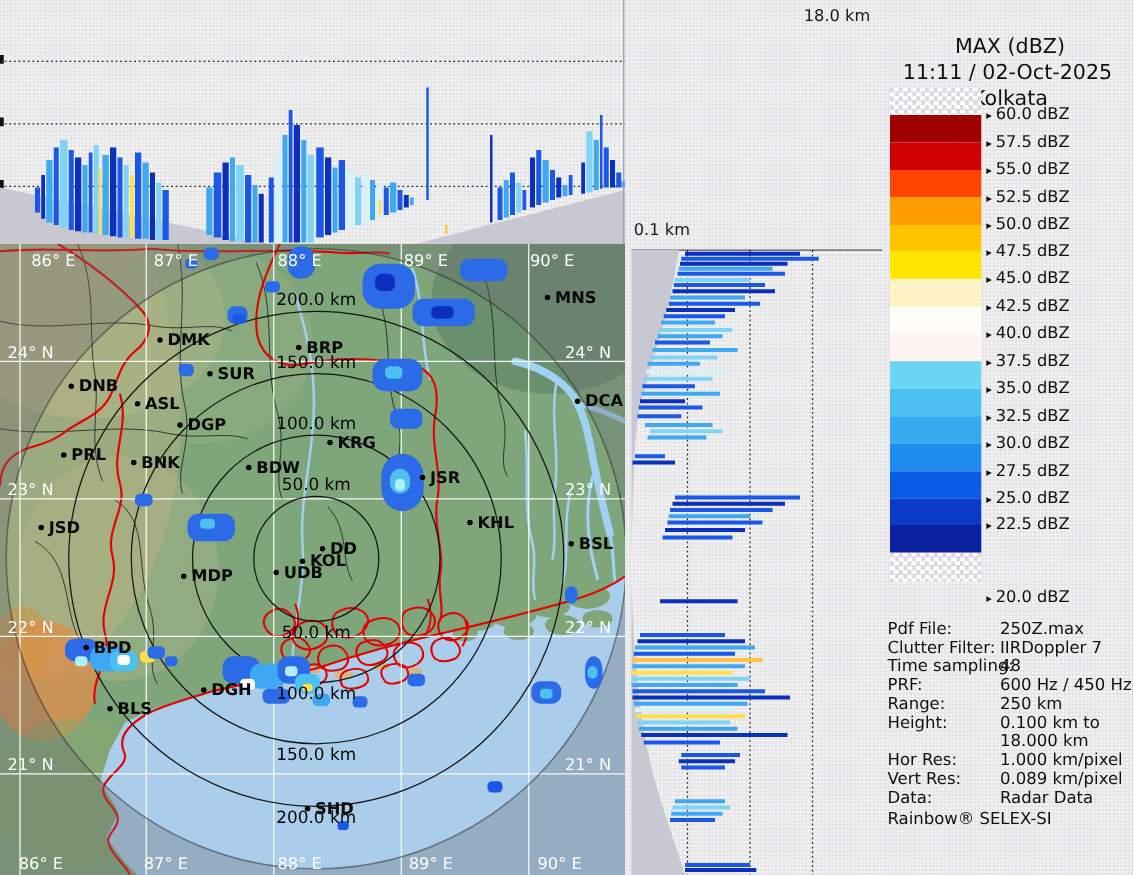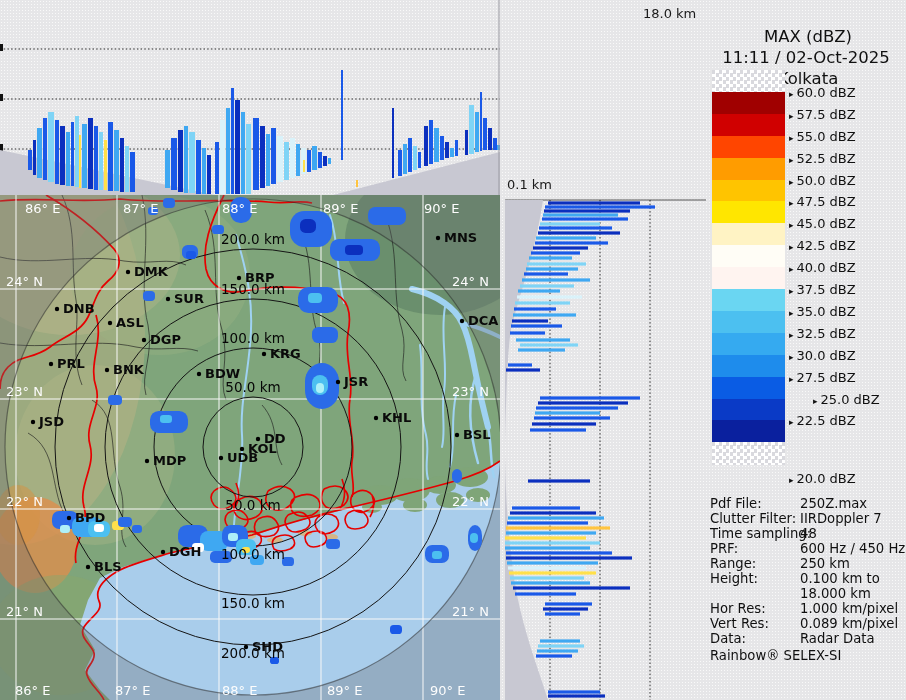--- a/index.html
+++ b/index.html
@@ -454,21 +454,21 @@
         <div class="leg-label" style="left: 84px; top: 179.5px;"><span class="leg-arrow">▸</span>50.0 dBZ</div>
         <div class="leg-label" style="left: 84px; top: 201.4px;"><span class="leg-arrow">▸</span>47.5 dBZ</div>
         <div class="leg-label" style="left: 84px; top: 223.3px;"><span class="leg-arrow">▸</span>45.0 dBZ</div>
         <div class="leg-label" style="left: 84px; top: 245.2px;"><span class="leg-arrow">▸</span>42.5 dBZ</div>
         <div class="leg-label" style="left: 84px; top: 267.1px;"><span class="leg-arrow">▸</span>40.0 dBZ</div>
         <div class="leg-label" style="left: 84px; top: 289px;"><span class="leg-arrow">▸</span>37.5 dBZ</div>
         <div class="leg-label" style="left: 84px; top: 310.9px;"><span class="leg-arrow">▸</span>35.0 dBZ</div>
         <div class="leg-label" style="left: 84px; top: 332.8px;"><span class="leg-arrow">▸</span>32.5 dBZ</div>
         <div class="leg-label" style="left: 84px; top: 354.7px;"><span class="leg-arrow">▸</span>30.0 dBZ</div>
         <div class="leg-label" style="left: 84px; top: 376.6px;"><span class="leg-arrow">▸</span>27.5 dBZ</div>
-        <div class="leg-label" style="left: 84px; top: 398.5px; margin-left: 24px;"><span class="leg-arrow">▸</span>25.0 dBZ</div>
+        <div class="leg-label" style="left: 84px; top: 398.5px;"><span class="leg-arrow">▸</span>25.0 dBZ</div>
         <div class="leg-label" style="left: 84px; top: 420.4px;"><span class="leg-arrow">▸</span>22.5 dBZ</div>
         <div class="leg-label" style="left: 84px; top: 442.3px; margin-top: 36px;"><span class="leg-arrow">▸</span>20.0 dBZ</div>
       </div>
     <div id="meta-rows">
         <div class="meta-label" style="left: 5px; top: 496px;">Pdf File:</div>
         <div class="meta-value" style="left: 95px; top: 496px;">250Z.max</div>
         <div class="meta-label" style="left: 5px; top: 511px;">Clutter Filter:</div>
         <div class="meta-value" style="left: 95px; top: 511px;">IIRDoppler 7</div>
         <div class="meta-label" style="left: 5px; top: 526px;">Time sampling:</div>
         <div class="meta-value" style="left: 95px; top: 526px;">48</div>

